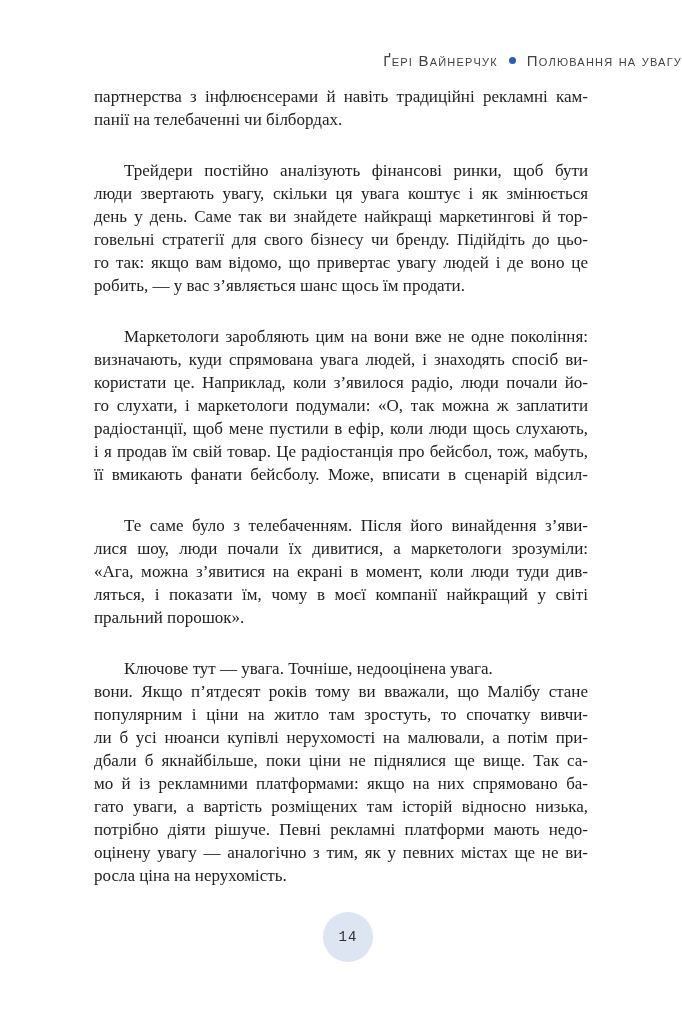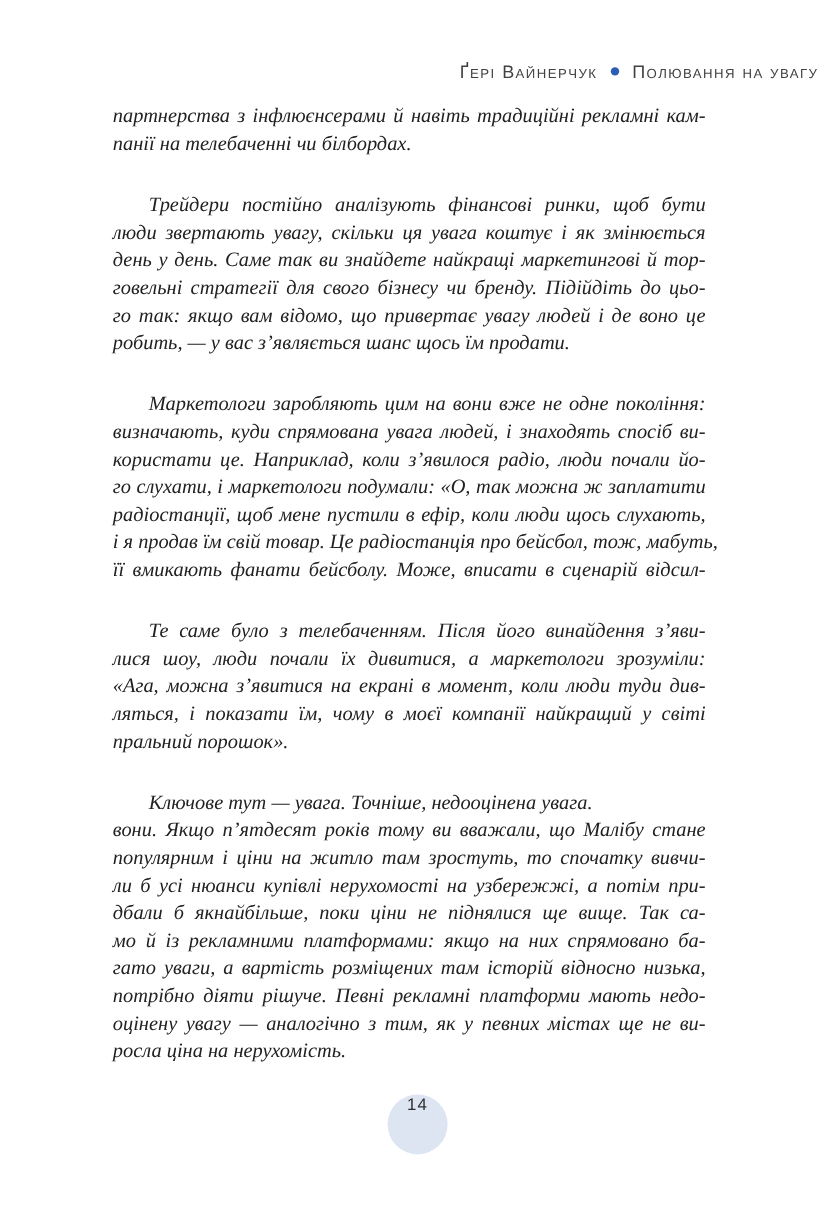--- a/index.html
+++ b/index.html
@@ -50,40 +50,40 @@
   }
   .paragraph {
     margin: 0;
   }
   .line {
     height: 23px;
     line-height: 23px;
     white-space: nowrap;
     text-align: justify;
     text-align-last: justify;
-    font-style: italic;
   }
   .line.indent {
     text-indent: 30px;
     margin-top: 28px;
   }
   .line.last {
     text-align-last: left;
   }
   .page-badge {
     position: absolute;
     top: 912px;
     left: 323px;
     width: 50px;
     height: 50px;
     border-radius: 50%;
     background: var(--badge-bg, #dde4f2);
     display: flex;
+    align-items: center;
     justify-content: center;
-    font-family: Liberation Sans, sans-serif;
+    font-family: Liberation Mono, monospace;
     font-size: 14px;
     letter-spacing: 1px;
     color: var(--badge-text, #2f2f2f);
   }
 </style>
 </head>
 <body>
 
 <div class="book-page">
 
@@ -119,21 +119,21 @@
         <div class="line">«Ага, можна з’явитися на екрані в момент, коли люди туди див-</div>
         <div class="line">ляться, і показати їм, чому в моєї компанії найкращий у світі</div>
         <div class="line last">пральний порошок».</div>
       </div>
       <div class="paragraph">
         <div class="line indent last">Ключове тут — увага. Точніше, недооцінена увага.</div>
       </div>
       <div class="paragraph">
         <div class="line">вони. Якщо п’ятдесят років тому ви вважали, що Малібу стане</div>
         <div class="line">популярним і ціни на житло там зростуть, то спочатку вивчи-</div>
-        <div class="line">ли б усі нюанси купівлі нерухомості на узбережжі, а потім при-</div>
+        <div class="line">ли б усі нюанси купівлі нерухомості на малювали, а потім при-</div>
         <div class="line">дбали б якнайбільше, поки ціни не піднялися ще вище. Так са-</div>
         <div class="line">мо й із рекламними платформами: якщо на них спрямовано ба-</div>
         <div class="line">гато уваги, а вартість розміщених там історій відносно низька,</div>
         <div class="line">потрібно діяти рішуче. Певні рекламні платформи мають недо-</div>
         <div class="line">оцінену увагу — аналогічно з тим, як у певних містах ще не ви-</div>
         <div class="line last">росла ціна на нерухомість.</div>
       </div>
     </main>
 
   <div class="page-badge">

